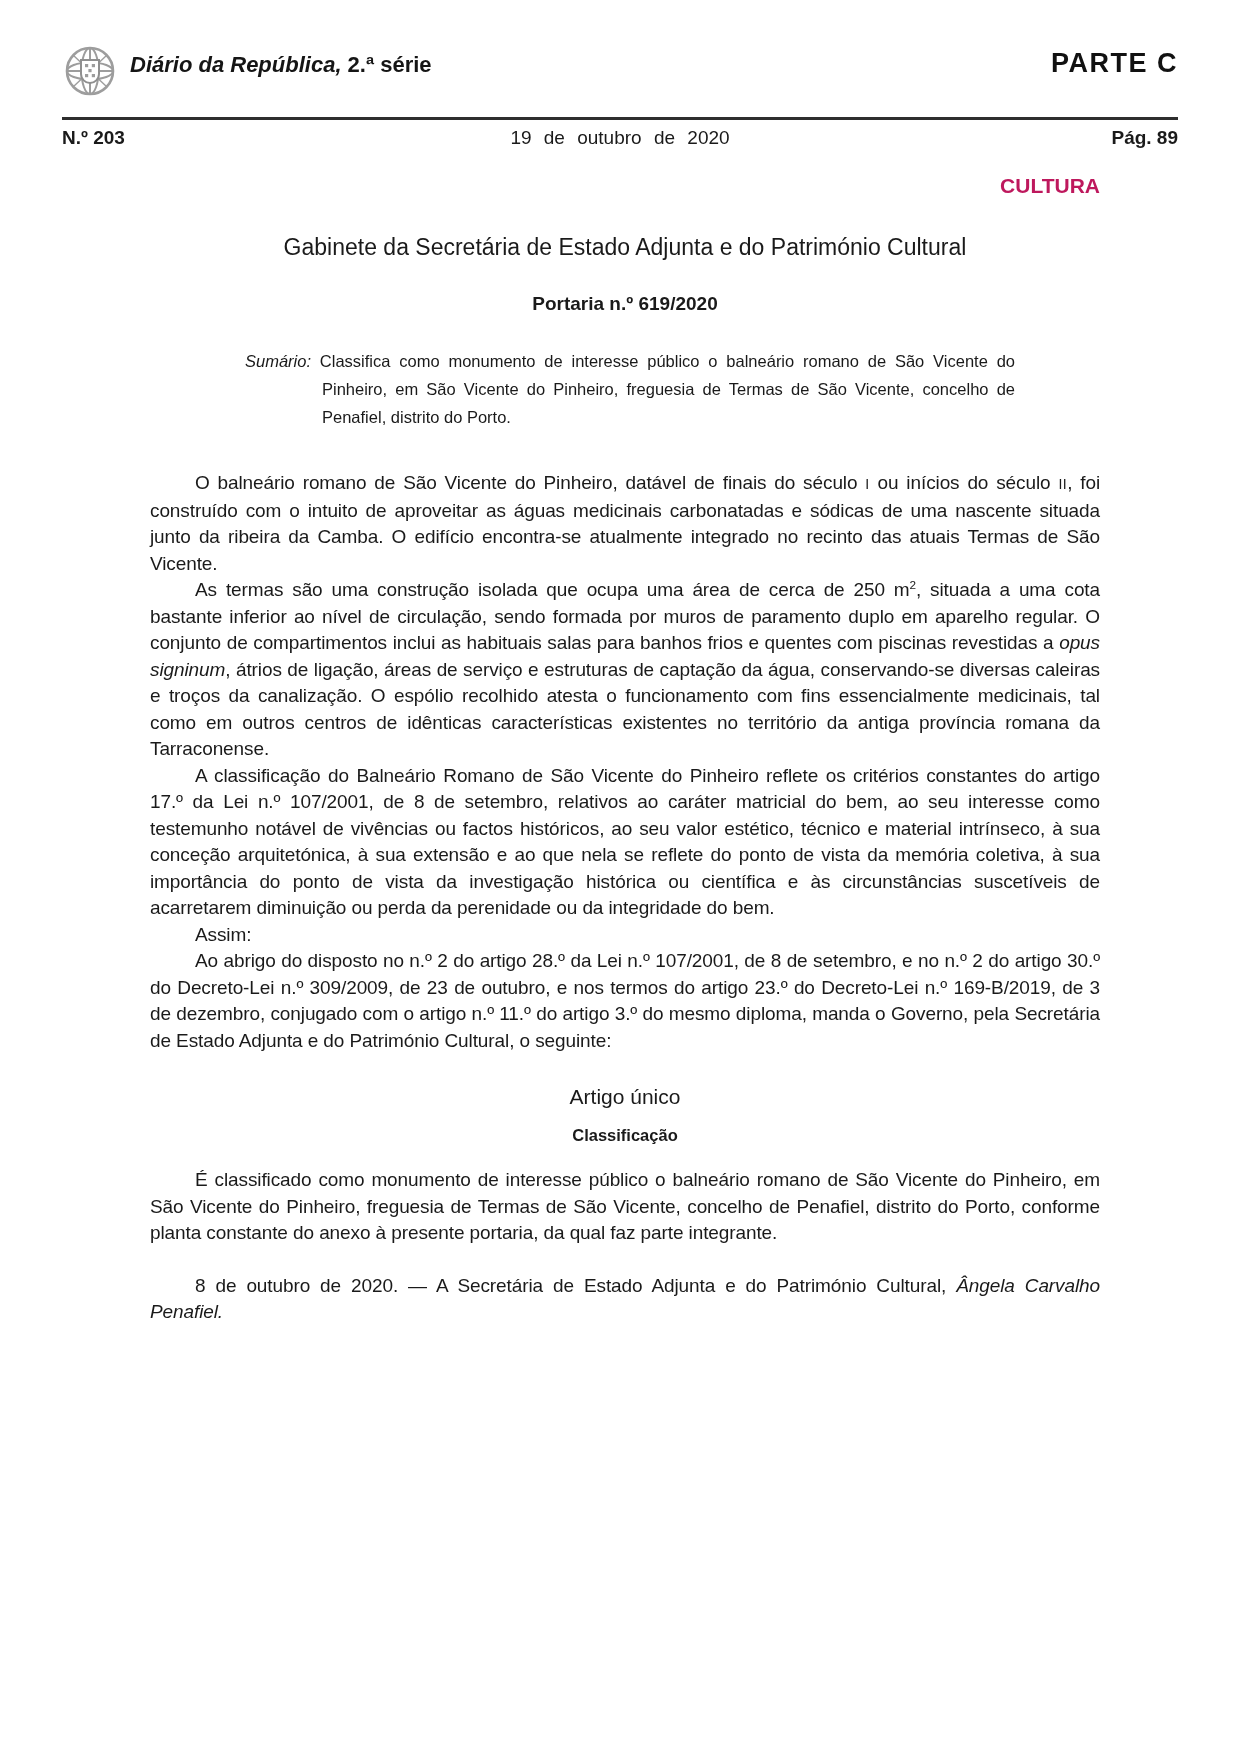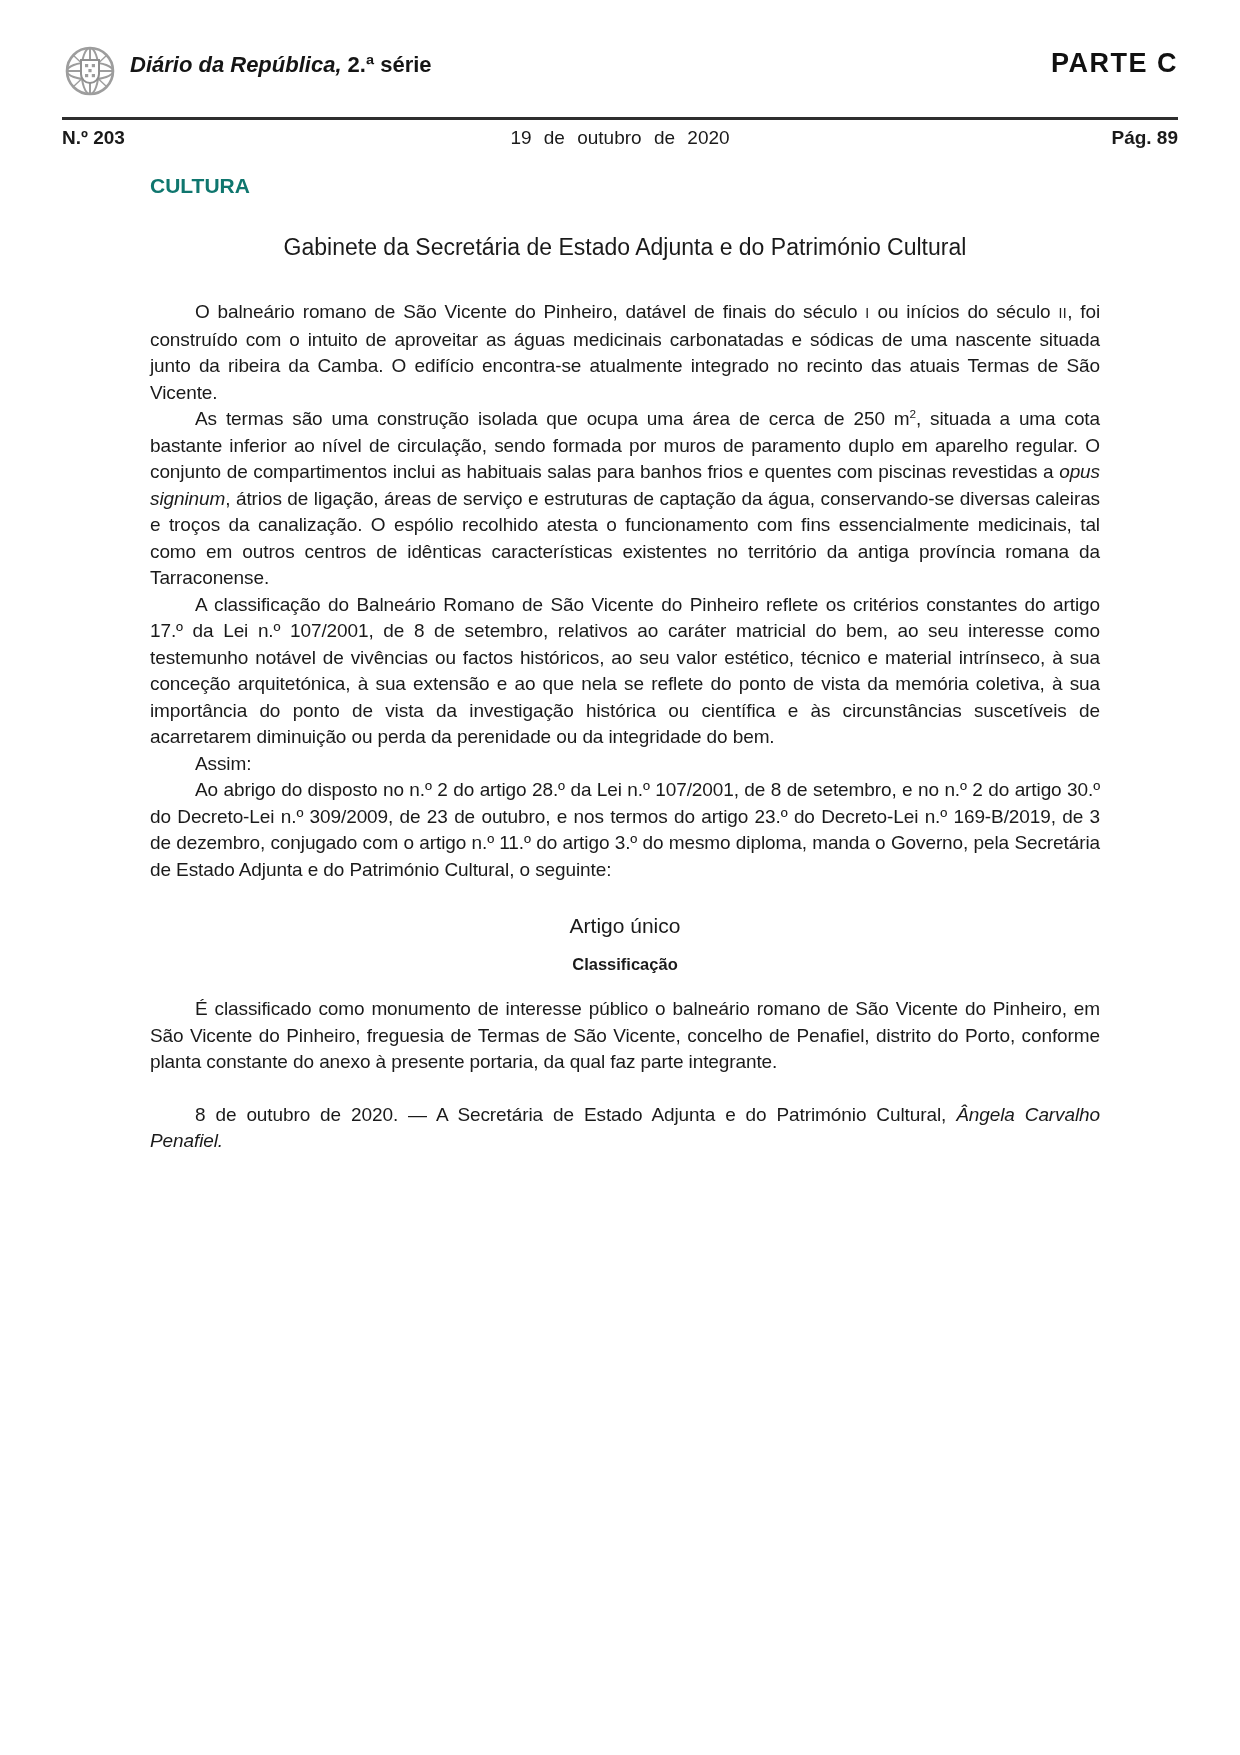--- a/index.html
+++ b/index.html
@@ -30,22 +30,22 @@
     font-size:19px;
   }
   .meta-row .bold{font-weight:bold;}
   .meta-center{
     position:absolute;left:0;right:0;text-align:center;
     word-spacing:7px;font-weight:normal;
   }
   
   .content{position:absolute;left:150px;top:0;width:950px;}
   .section{
-    margin:174px 0 0 0;text-align:left;
-    font-size:21px;font-weight:bold;line-height:24px;color:#0f766e;
+    margin:174px 0 0 0;text-align:right;
+    font-size:21px;font-weight:bold;line-height:24px;color:#be185d;
   }
   .office{
     margin:36px 0 0 0;text-align:center;
     font-size:23px;font-weight:normal;line-height:26px;color:#1a1a1a;
   }
   .portaria{
     margin:33px 0 0 0;text-align:center;
     font-size:19px;font-weight:bold;line-height:22px;
   }
   .sumario{
@@ -107,21 +107,23 @@
 
   <div class="meta-row">
     <span class="bold">N.º 203</span>
     <span class="meta-center">19 de outubro de 2020</span>
     <span class="bold">Pág. 89</span>
   </div>
 
   <main class="content">
     <h1 class="section">CULTURA</h1>
     <h2 class="office">Gabinete da Secretária de Estado Adjunta e do Património Cultural</h2>
+    <h3 class="portaria">Portaria n.º 619/2020</h3>
 
+    <p class="sumario"><em class="sumario-label">Sumário:</em> <span>Classifica como monumento de interesse público o balneário romano de São Vicente do Pinheiro, em São Vicente do Pinheiro, freguesia de Termas de São Vicente, concelho de Penafiel, distrito do Porto.</span></p>
 
     <div class="paragraphs">
         <p class="body-par">O balneário romano de São Vicente do Pinheiro, datável de finais do século <span class="sc">I</span> ou inícios do século <span class="sc">II</span>, foi construído com o intuito de aproveitar as águas medicinais carbonatadas e sódicas de uma nascente situada junto da ribeira da Camba. O edifício encontra-se atualmente integrado no recinto das atuais Termas de São Vicente.</p>
         <p class="body-par">As termas são uma construção isolada que ocupa uma área de cerca de 250 m<sup>2</sup>, situada a uma cota bastante inferior ao nível de circulação, sendo formada por muros de paramento duplo em aparelho regular. O conjunto de compartimentos inclui as habituais salas para banhos frios e quentes com piscinas revestidas a <em>opus signinum</em>, átrios de ligação, áreas de serviço e estruturas de captação da água, conservando-se diversas caleiras e troços da canalização. O espólio recolhido atesta o funcionamento com fins essencialmente medicinais, tal como em outros centros de idênticas características existentes no território da antiga província romana da Tarraconense.</p>
         <p class="body-par">A classificação do Balneário Romano de São Vicente do Pinheiro reflete os critérios constantes do artigo 17.º da Lei n.º 107/2001, de 8 de setembro, relativos ao caráter matricial do bem, ao seu interesse como testemunho notável de vivências ou factos históricos, ao seu valor estético, técnico e material intrínseco, à sua conceção arquitetónica, à sua extensão e ao que nela se reflete do ponto de vista da memória coletiva, à sua importância do ponto de vista da investigação histórica ou científica e às circunstâncias suscetíveis de acarretarem diminuição ou perda da perenidade ou da integridade do bem.</p>
         <p class="body-par">Assim:</p>
         <p class="body-par">Ao abrigo do disposto no n.º 2 do artigo 28.º da Lei n.º 107/2001, de 8 de setembro, e no n.º 2 do artigo 30.º do Decreto-Lei n.º 309/2009, de 23 de outubro, e nos termos do artigo 23.º do Decreto-Lei n.º 169-B/2019, de 3 de dezembro, conjugado com o artigo n.º 11.º do artigo 3.º do mesmo diploma, manda o Governo, pela Secretária de Estado Adjunta e do Património Cultural, o seguinte:</p>
       </div>
 
     <h4 class="artigo">Artigo único</h4>

